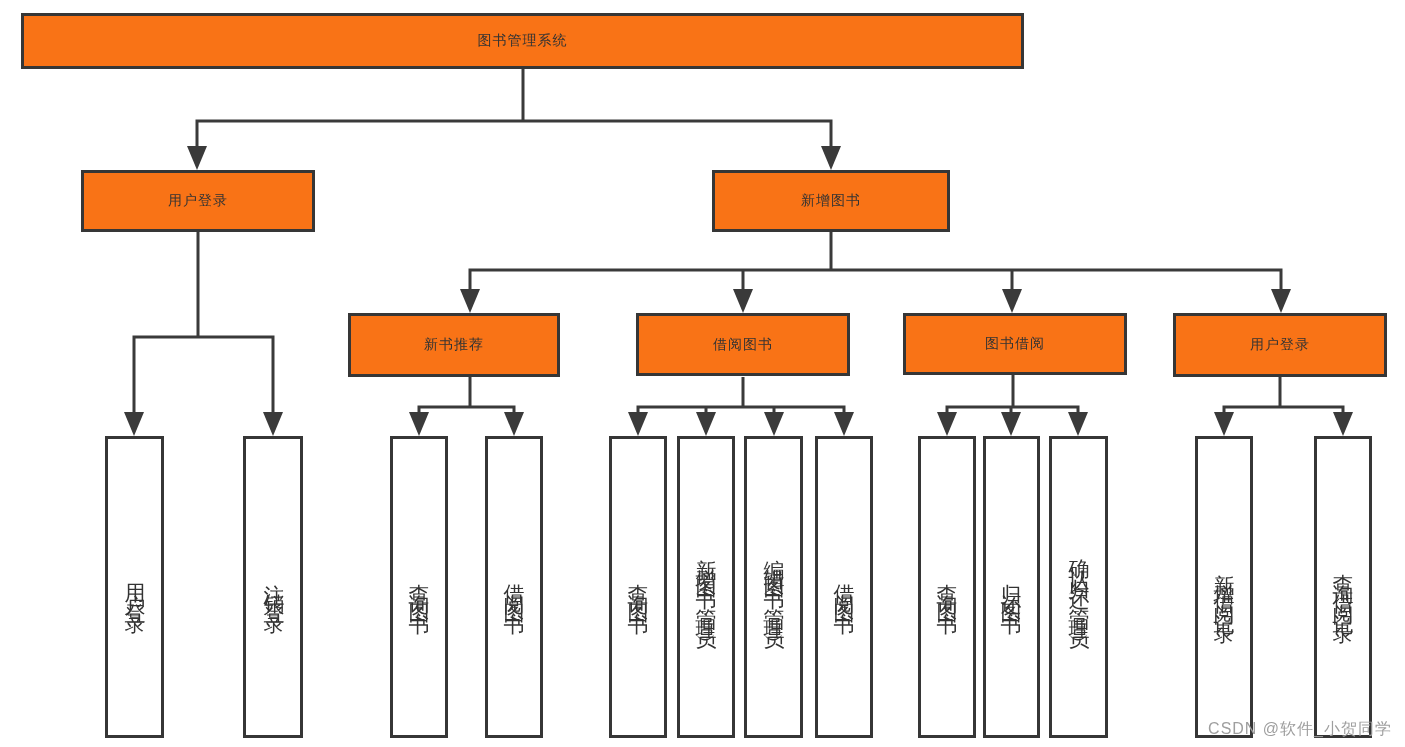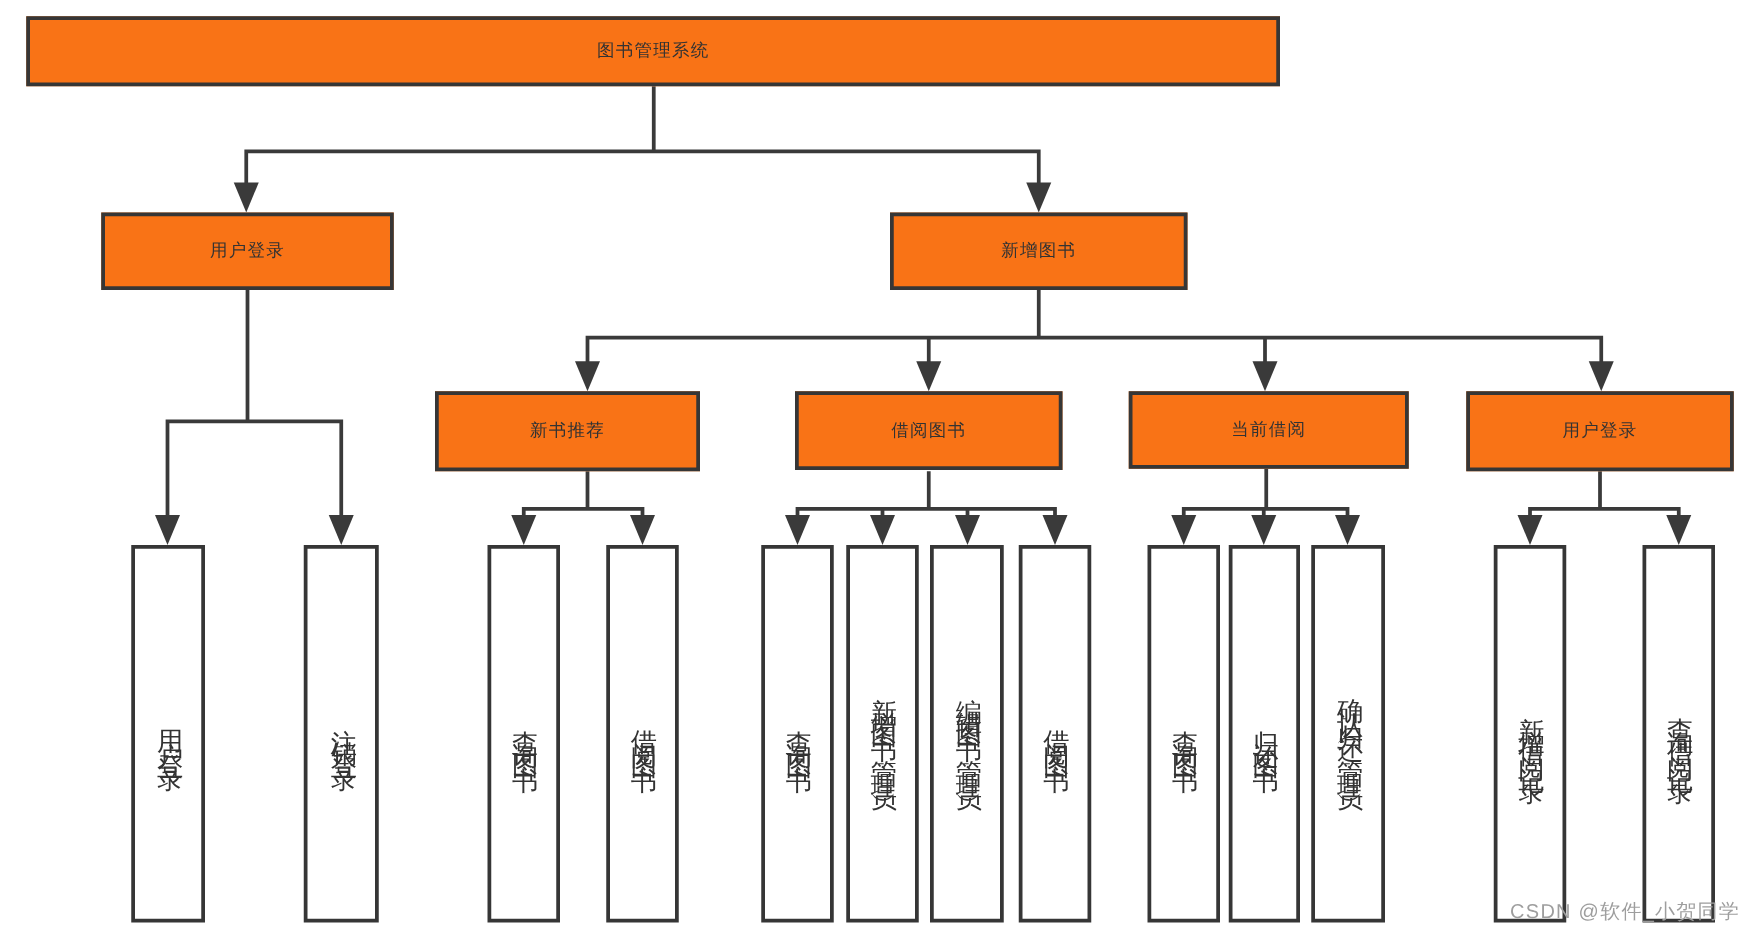--- a/index.html
+++ b/index.html
@@ -103,21 +103,21 @@
     </g>
   </svg>
 
   <div class="node" style="left:21px; top:13px; width:1003px; height:56px;">图书管理系统</div>
 
   <div class="node" style="left:81px; top:170px; width:234px; height:62px;">用户登录</div>
   <div class="node" style="left:712px; top:170px; width:238px; height:62px;">新增图书</div>
 
   <div class="node" style="left:348px; top:313px; width:212px; height:64px;">新书推荐</div>
   <div class="node" style="left:636px; top:313px; width:214px; height:63px;">借阅图书</div>
-  <div class="node" style="left:903px; top:313px; width:224px; height:62px;">当前借阅</div>
+  <div class="node" style="left:903px; top:313px; width:224px; height:62px;">图书借阅</div>
   <div class="node" style="left:1173px; top:313px; width:214px; height:64px;">用户登录</div>
 
   <div class="leaf" style="left:105px; width:59px;">用户登录</div>
   <div class="leaf" style="left:243px; width:60px;">注销登录</div>
 
   <div class="leaf" style="left:390px; width:58px;">查询图书</div>
   <div class="leaf" style="left:485px; width:58px;">借阅图书</div>
 
   <div class="leaf" style="left:609px; width:58px;">查询图书</div>
   <div class="leaf" style="left:677px; width:58px;">新增图书（管理员）</div>

